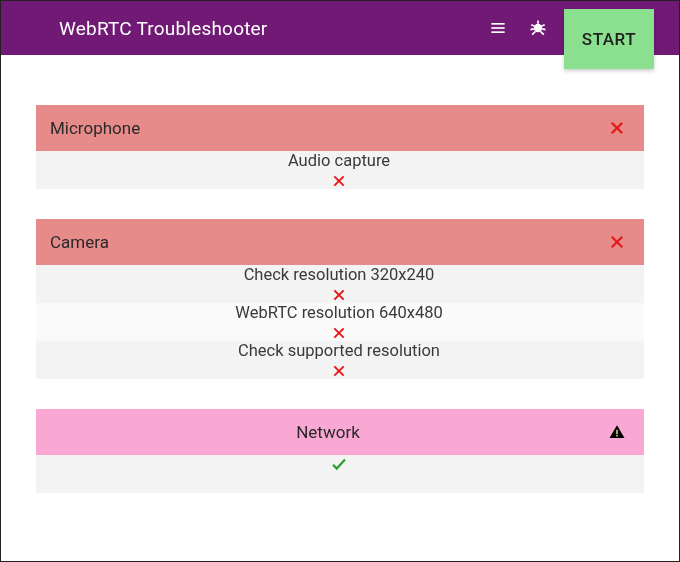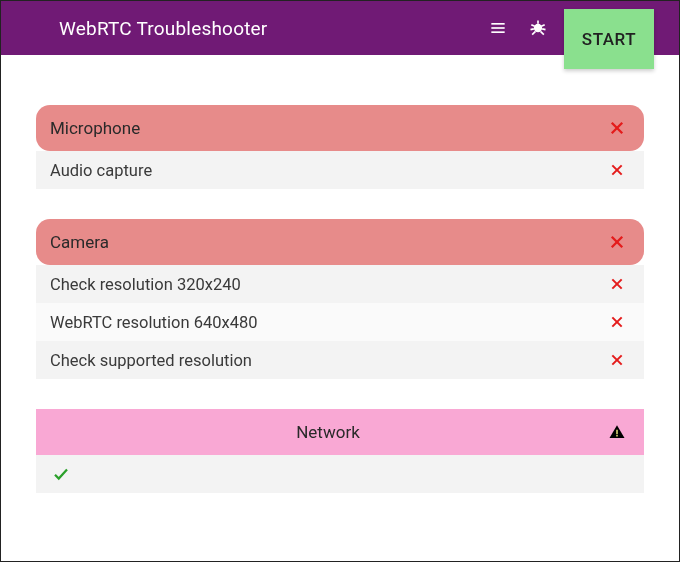--- a/index.html
+++ b/index.html
@@ -58,32 +58,33 @@
   }
   .section-header {
     display: flex;
     align-items: center;
     height: 46px;
     padding: 0 16px 0 14px;
     font-size: 17px;
     color: #2a2a2a;
     cursor: pointer;
   }
-  .section-header.red    { background: #e78b8a; border-radius: 14px; }
+  .section-header.red    { background: #e78b8a; }
   .section-header.yellow { background: #f9a8d4; text-align: center; }
   .section-header span.label { flex: 1; }
   .row {
     display: flex;
     align-items: center;
     height: 38px;
     padding: 0 16px 0 14px;
     background: #f3f3f3;
     font-size: 16.5px;
     color: #3a3a3a;
     cursor: pointer;
+    flex-direction: column;
   }
   .row:nth-child(odd) { background: #fafafa; }
   .row span.label { flex: 1; }
   .status-icon { width: 22px; display:flex; justify-content:center; align-items:center; }
   svg { display:block; }
 </style>
 </head>
 <body>
 
 <div class="toolbar">

